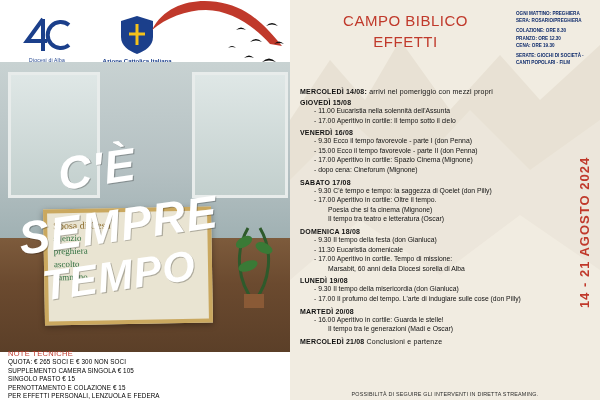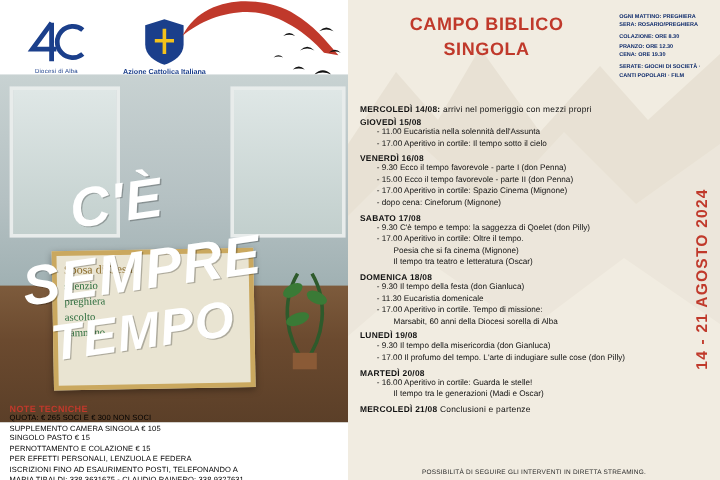--- a/index.html
+++ b/index.html
@@ -43,30 +43,30 @@
               font-size:9px;line-height:13px;font-family:"Liberation Serif",serif;}
   .banner-txt span{display:block;}
   .bt1{font-size:10px;color:#8a6a2a;}
   .bt2{color:#2f6f3f;}
   .bt3{color:#2f6f3f;}
   .bt4{color:#2f6f3f;}
   .bt5{color:#2f6f3f;}
   .plant{position:absolute;left:228px;top:150px;width:52px;height:96px;}
 
   .note{position:absolute;left:8px;top:336px;width:272px;color:#000;}
-  .note-title{color:#c0392b;font-size:7.5px;font-weight:bold;letter-spacing:.3px;}
+  .note-title{color:#c0392b;font-size:7.5px;font-weight:normal;letter-spacing:.3px;margin-top:13px;}
   .note-line{font-size:6.3px;line-height:8.6px;letter-spacing:.1px;}
 
   
   .right{position:absolute;left:290px;top:0;width:310px;height:400px;background:#f1ece1;}
   .mountains{position:absolute;left:0;top:0;width:310px;height:400px;opacity:.85;}
   .r-content{position:absolute;inset:0;}
 
   .camp-title{position:absolute;left:8px;top:10px;width:215px;text-align:center;color:#c0392b;
-              font-weight:bold;font-size:15px;line-height:21px;letter-spacing:.5px;}
+              font-weight:normal;font-size:15px;line-height:21px;letter-spacing:.5px;}
 
   .info-box{position:absolute;right:6px;top:10px;width:78px;color:#0d2a6b;
             font-size:4.6px;line-height:7.2px;text-align:left;font-weight:bold;}
   .info-box .sep{height:3px;}
   .info-serate{color:#0d2a6b;}
 
   .sched{position:absolute;left:10px;top:84px;width:258px;color:#111;}
   .day{font-weight:bold;font-size:7px;margin-top:4px;letter-spacing:.2px;}
   .ev{font-size:6.8px;line-height:9.6px;padding-left:14px;}
   .ev.ind{padding-left:28px;}
@@ -166,21 +166,21 @@
     <svg class="mountains" viewBox="0 0 310 400" preserveAspectRatio="none">
       <rect width="310" height="400" fill="#f1ece1"></rect>
       <path d="M0 120 L40 60 L75 100 L110 40 L160 110 L210 55 L250 100 L310 45 L310 400 L0 400 Z" fill="#e7e0d2"></path>
       <path d="M0 180 L60 120 L120 175 L180 110 L240 170 L310 120 L310 400 L0 400 Z" fill="#ece6da"></path>
       <path d="M0 280 L70 220 L150 275 L230 215 L310 270 L310 400 L0 400 Z" fill="#f1ece1"></path>
     </svg>
 
     <div class="r-content">
       <div class="camp-title">
         <div>CAMPO BIBLICO</div>
-        <div>SINGOLA</div>
+        <div>EFFETTI</div>
       </div>
 
       <div class="info-box">
         <div>OGNI MATTINO: PREGHIERA</div>
         <div>SERA: ROSARIO/PREGHIERA</div>
         <div class="sep"></div>
         <div>COLAZIONE: ORE 8.30</div>
         <div>PRANZO: ORE 12.30</div>
         <div>CENA: ORE 19.30</div>
         <div class="sep"></div>

